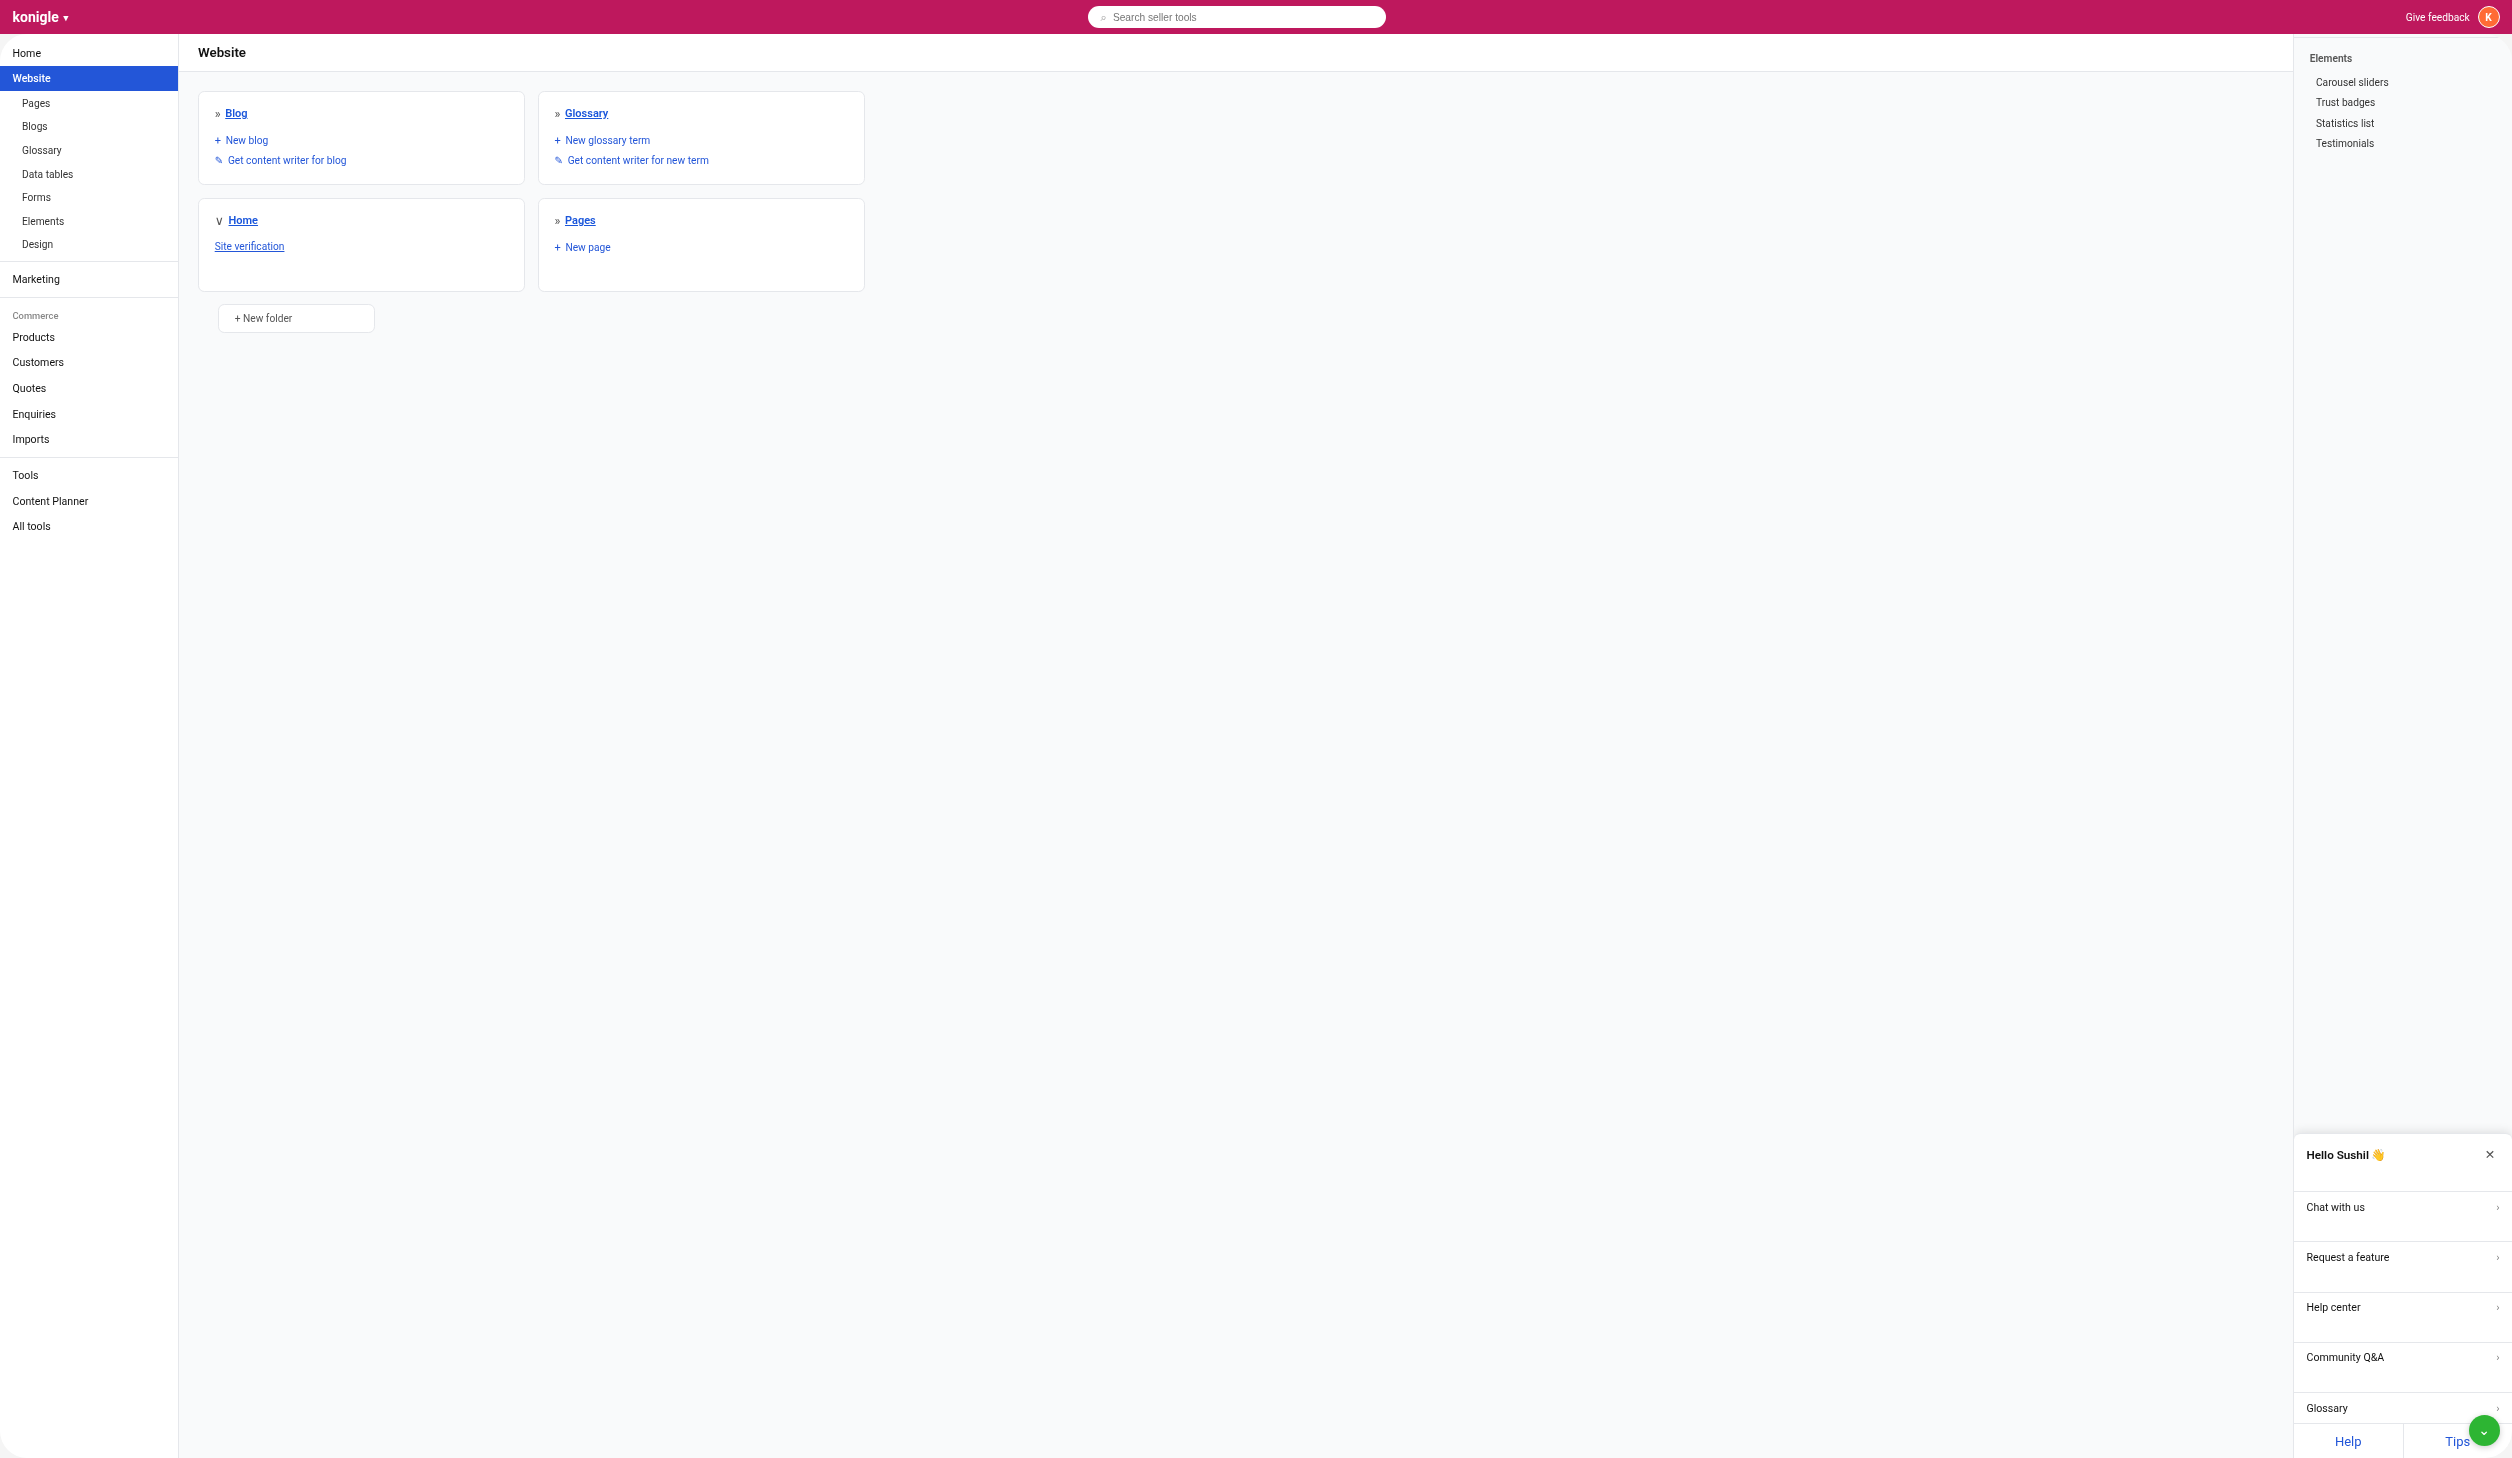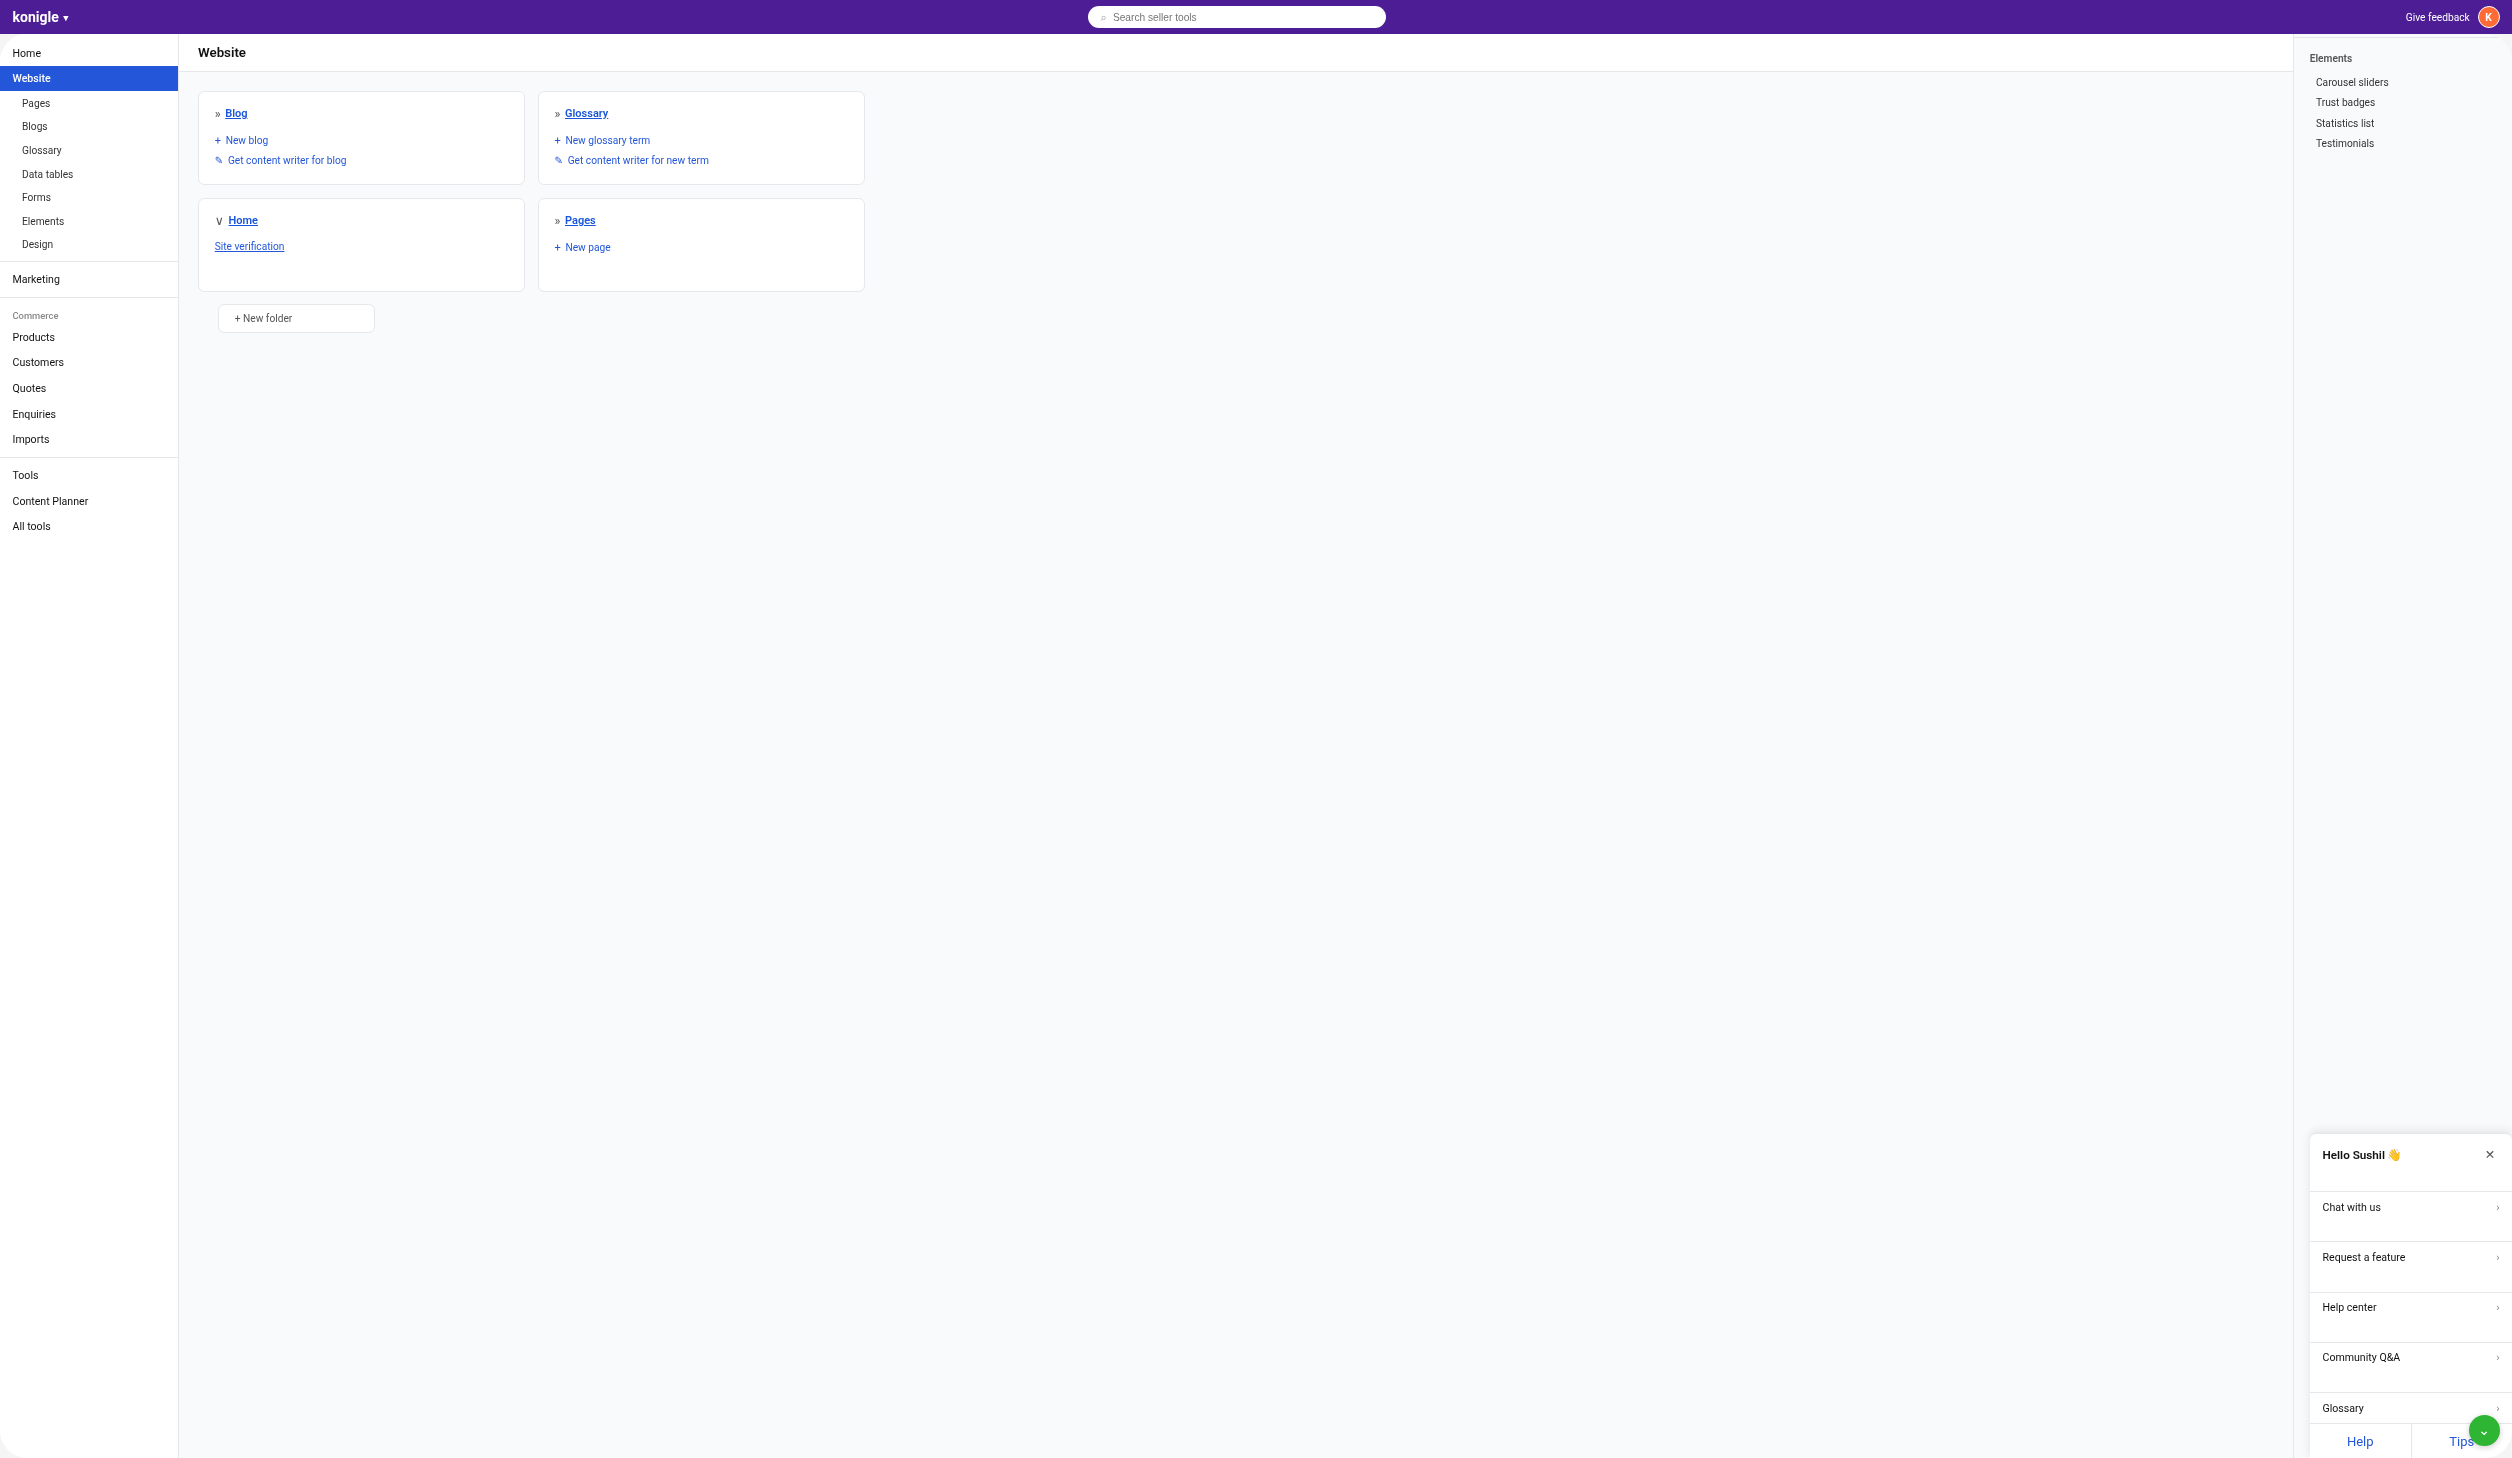--- a/index.html
+++ b/index.html
@@ -1,20 +1,20 @@
 <!DOCTYPE html>
 <html style="font-size:12.5px"><head>
   <meta charset="utf-8">
   <style>
     * { box-sizing: border-box; margin: 0; padding: 0; }
     body { font-family: -apple-system, BlinkMacSystemFont, 'Segoe UI', Roboto, sans-serif; font-size: 11px; background: #f5f5f5; display: flex; flex-direction: column; height: 100vh; overflow: hidden; }
 
     
     .topnav {
-      background: #4c1d95;
+      background: #be185d;
       height: 34px;
       display: flex;
       align-items: center;
       padding: 0 12.5px;
       flex-shrink: 0;
       z-index: 100;
     }
     .topnav-logo {
       color: #fff;
       font-size: 14px;
@@ -209,21 +209,21 @@
       color: #333;
       cursor: pointer;
       border-radius: 3.1px;
     }
     .right-panel-divider { height: 0.8px; background: #e5e7eb; margin: 3.1px 0; }
 
     
     .chat-popup {
       position: absolute;
       bottom: 0;
-      left: 16px;
+      left: 0;
       right: 0;
       background: #fff;
       border-top: 0.8px solid #e5e7eb;
       border-radius: 6.3px 6.3px 0 0;
       box-shadow: 0 -1.6px 9.4px rgba(0,0,0,0.1);
     }
     .chat-popup-header {
       display: flex;
       justify-content: space-between;
       align-items: center;

